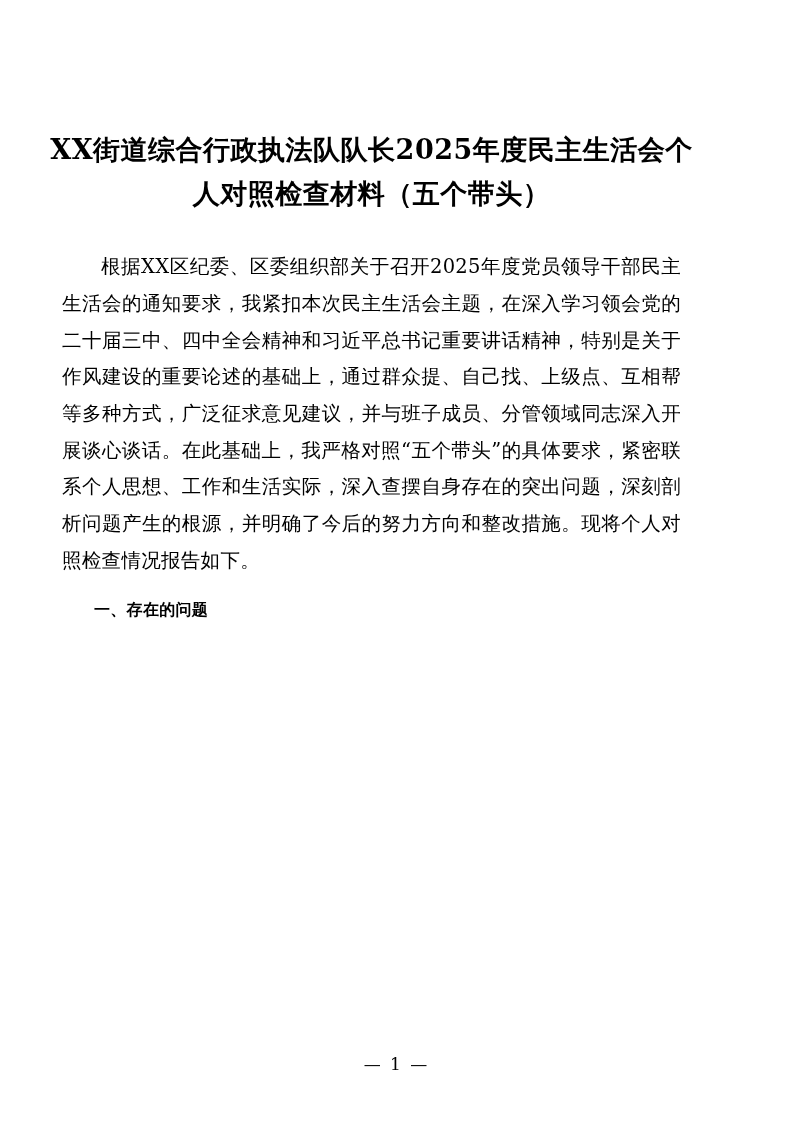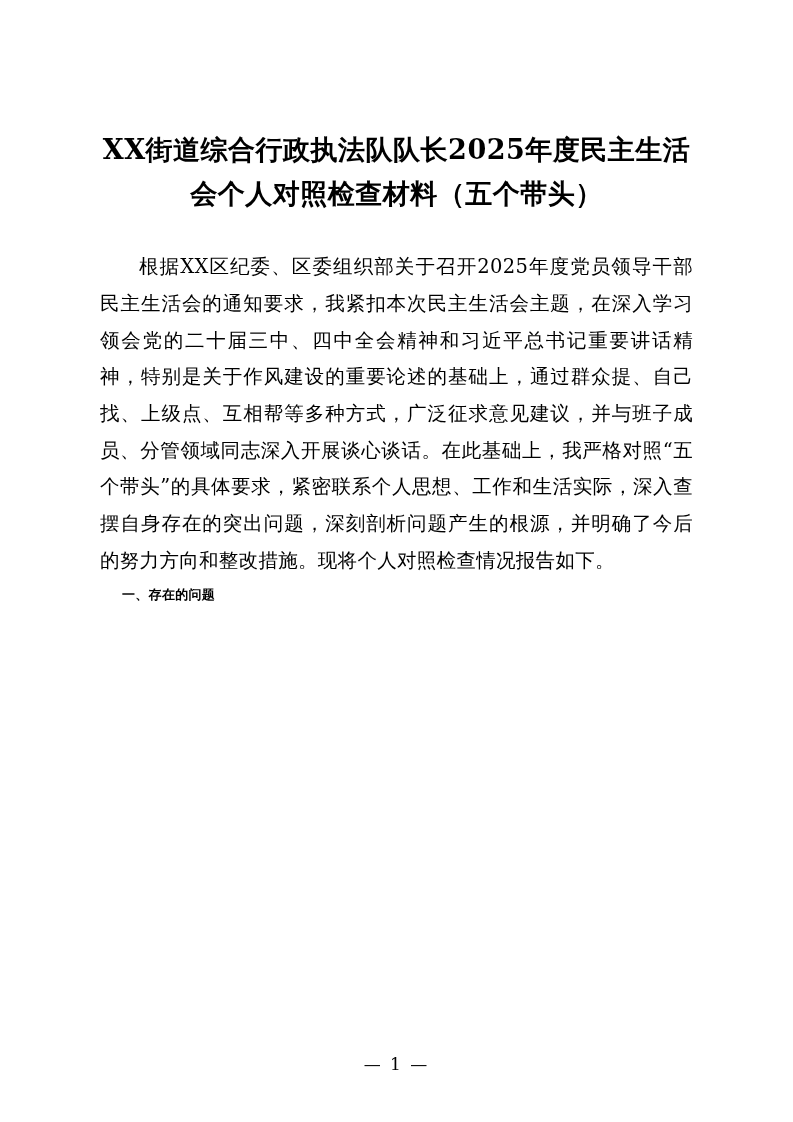--- a/index.html
+++ b/index.html
@@ -12,46 +12,46 @@
     height: 1122px;
     font-family: "DejaVu Serif", "Liberation Serif", serif;
     color: #000000;
     position: relative;
     overflow: hidden;
   }
   .page {
     box-sizing: border-box;
     width: 793px;
     height: 1122px;
-    padding: 128px 96px 60px 96px;
+    padding: 128px 96px 60px 46px;
     position: relative;
   }
   .doc-title {
     font-size: 27px;
     font-weight: bold;
     line-height: 1.62;
     text-align: center;
     letter-spacing: 0.5px;
     margin: 0 0 34px 0;
     font-family: "DejaVu Serif", "Liberation Serif", serif;
   }
   p.body-text {
     font-size: 19.5px;
     line-height: 1.88;
     text-align: justify;
     text-justify: inter-ideograph;
-    margin: 4px;
+    margin: 16px;
     text-indent: 2em;
     letter-spacing: 0.3px;
   }
   h2.heading-1 {
-    font-size: 13px;
+    font-size: 16px;
     font-weight: bold;
     line-height: 1.88;
-    margin: 0;
+    margin: 16px;
     text-indent: 2em;
     letter-spacing: 0.3px;
   }
   h3.heading-2 {
     font-size: 19.5px;
     font-weight: bold;
     line-height: 1.88;
     margin: 0;
     text-indent: 2em;
     letter-spacing: 0.3px;

